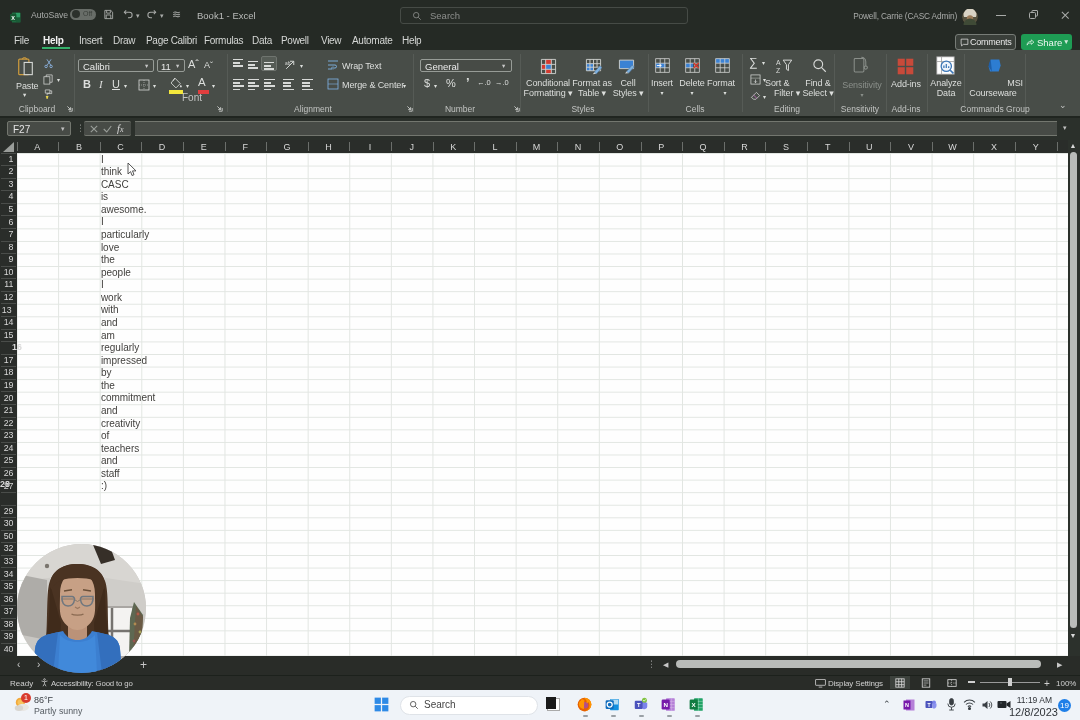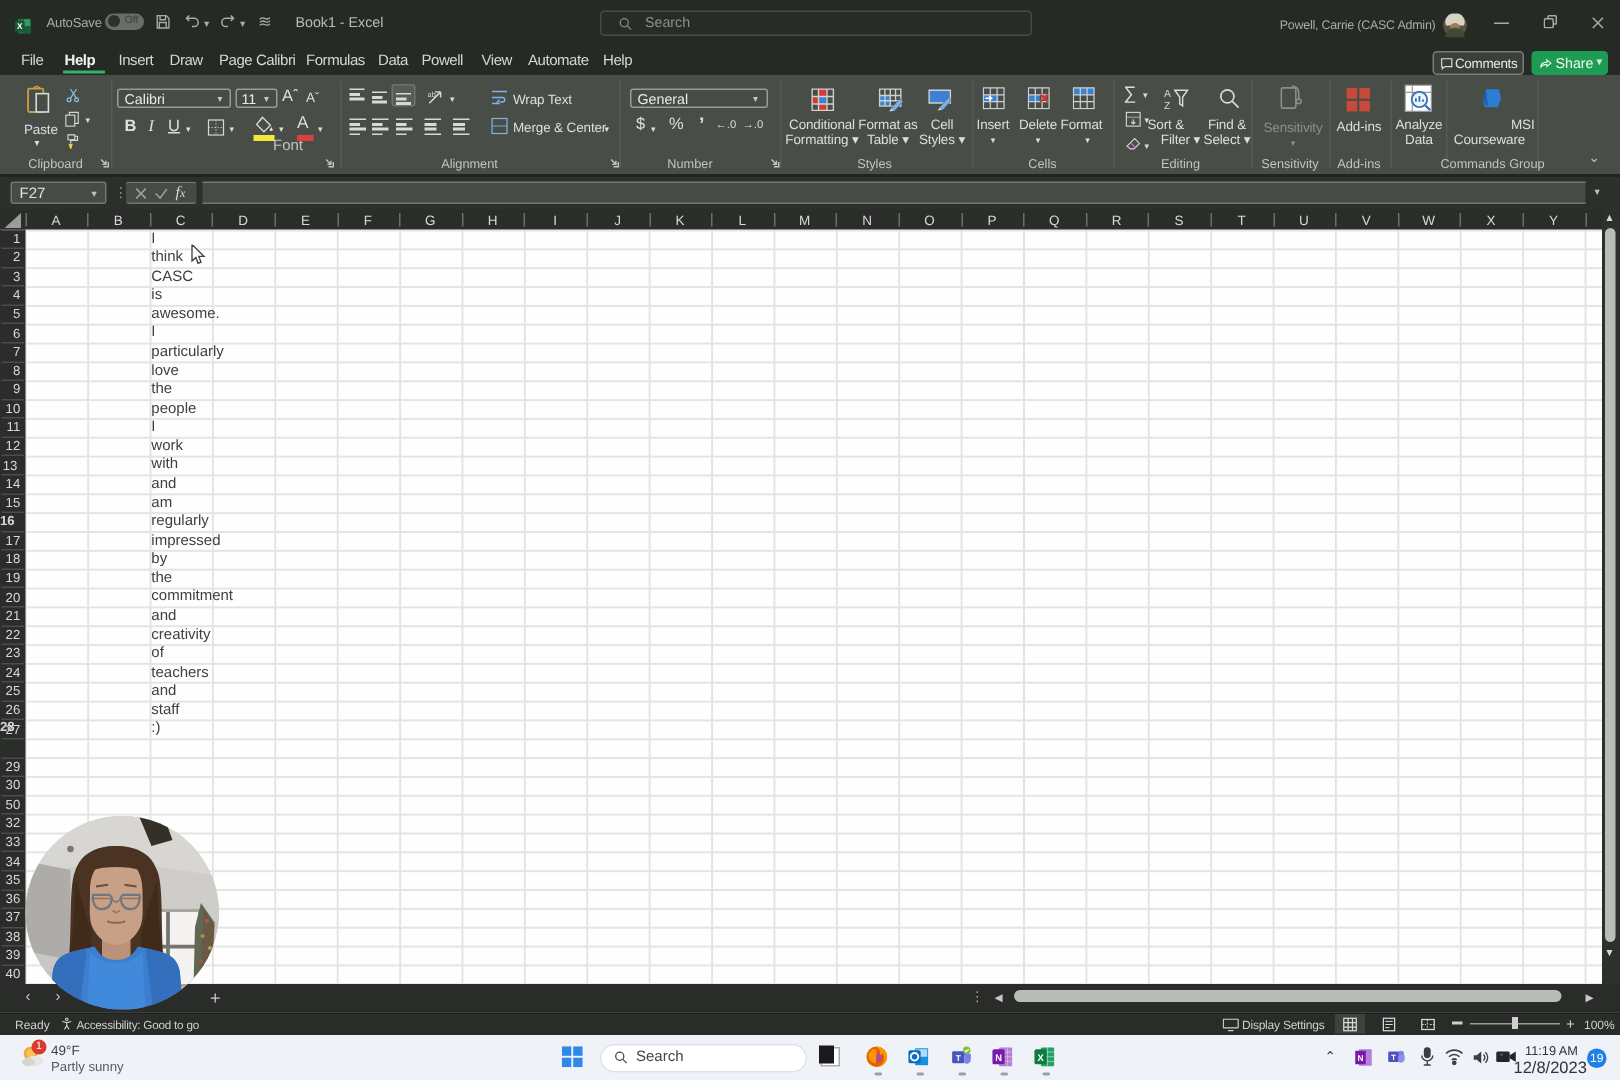--- a/index.html
+++ b/index.html
@@ -417,21 +417,21 @@
 <div class="abs" style="left:0;top:279.4px;width:13.5px;text-align:right;font-size:8.8px;color:#d8d8d8;">11</div>
 <div class="abs" style="left:1px;top:278.2px;width:14.5px;height:1px;background:#4a4d4a;"></div>
 <div class="abs" style="left:0;top:292.0px;width:13.5px;text-align:right;font-size:8.8px;color:#d8d8d8;">12</div>
 <div class="abs" style="left:1px;top:290.8px;width:14.5px;height:1px;background:#4a4d4a;"></div>
 <div class="abs" style="left:0;top:304.5px;width:13.5px;text-align:center;font-size:8.8px;color:#d8d8d8;">13</div>
 <div class="abs" style="left:1px;top:303.3px;width:14.5px;height:1px;background:#4a4d4a;"></div>
 <div class="abs" style="left:0;top:317.1px;width:13.5px;text-align:right;font-size:8.8px;color:#d8d8d8;">14</div>
 <div class="abs" style="left:1px;top:315.9px;width:14.5px;height:1px;background:#4a4d4a;"></div>
 <div class="abs" style="left:0;top:329.7px;width:13.5px;text-align:right;font-size:8.8px;color:#d8d8d8;">15</div>
 <div class="abs" style="left:1px;top:328.5px;width:14.5px;height:1px;background:#4a4d4a;"></div>
-<div class="abs" style="left:0;top:342.2px;width:13.5px;text-align:left;font-size:8.8px;color:#d8d8d8;font-weight:bold;">16</div>
+<div class="abs" style="left:12px;top:342.2px;width:13.5px;text-align:left;font-size:8.8px;color:#d8d8d8;font-weight:bold;">16</div>
 <div class="abs" style="left:1px;top:341.1px;width:14.5px;height:1px;background:#4a4d4a;"></div>
 <div class="abs" style="left:0;top:354.8px;width:13.5px;text-align:right;font-size:8.8px;color:#d8d8d8;">17</div>
 <div class="abs" style="left:1px;top:353.6px;width:14.5px;height:1px;background:#4a4d4a;"></div>
 <div class="abs" style="left:0;top:367.4px;width:13.5px;text-align:right;font-size:8.8px;color:#d8d8d8;">18</div>
 <div class="abs" style="left:1px;top:366.2px;width:14.5px;height:1px;background:#4a4d4a;"></div>
 <div class="abs" style="left:0;top:380.0px;width:13.5px;text-align:right;font-size:8.8px;color:#d8d8d8;">19</div>
 <div class="abs" style="left:1px;top:378.8px;width:14.5px;height:1px;background:#4a4d4a;"></div>
 <div class="abs" style="left:0;top:392.5px;width:13.5px;text-align:right;font-size:8.8px;color:#d8d8d8;">20</div>
 <div class="abs" style="left:1px;top:391.3px;width:14.5px;height:1px;background:#4a4d4a;"></div>
 <div class="abs" style="left:0;top:405.1px;width:13.5px;text-align:right;font-size:8.8px;color:#d8d8d8;">21</div>
@@ -544,21 +544,21 @@
 <div class="abs" style="left:1044px;top:677.5px;font-size:10px;color:#d0d0d0;">+</div>
 <div class="abs" style="left:1056px;top:678.7px;font-size:8px;color:#d0d0d0;">100%</div>
 <div class="abs" style="left:0;top:690px;width:1080px;height:30px;background:#eff3f8;"></div>
 <svg class="abs" style="left:14px;top:696px" width="17" height="17" viewBox="0 0 24 24">
 <circle cx="9" cy="9" r="6.5" fill="#f2a93b"></circle>
       <circle cx="9" cy="9" r="4" fill="#f8c35a"></circle>
 <ellipse cx="13" cy="16" rx="8" ry="5" fill="#e8e6e2"></ellipse>
 <ellipse cx="7" cy="17" rx="6" ry="4" fill="#d8d5d0"></ellipse>
     </svg>
     <div class="abs" style="left:21px;top:693px;width:10px;height:10px;border-radius:50%;background:#d83b2e;color:#fff;font-size:7px;text-align:center;line-height:10px;">1</div>
-    <div class="abs" style="left:34px;top:694.5px;font-size:9px;color:#3a3f44;">49°F</div>
+    <div class="abs" style="left:34px;top:694.5px;font-size:9px;color:#3a3f44;">86°F</div>
     <div class="abs" style="left:34px;top:705.5px;font-size:8.8px;color:#555b61;">Partly sunny</div>
     <svg class="abs" style="left:374px;top:697px" width="15" height="15" viewBox="0 0 24 24">
       <rect x="1" y="1" width="10" height="10" fill="#2e8ae6"></rect>
       <rect x="13" y="1" width="10" height="10" fill="#2e8ae6"></rect>
       <rect x="1" y="13" width="10" height="10" fill="#2e8ae6"></rect>
       <rect x="13" y="13" width="10" height="10" fill="#2e8ae6"></rect>
     </svg>
     <div class="abs" style="left:400px;top:695.5px;width:138px;height:19px;background:#fff;border:1px solid #dfe3e8;border-radius:10px;"></div>
     <svg class="abs" style="left:409px;top:700px" width="10" height="10" viewBox="0 0 24 24" fill="none" stroke="#444" stroke-width="2">
       <circle cx="10" cy="10" r="6.5"></circle>

